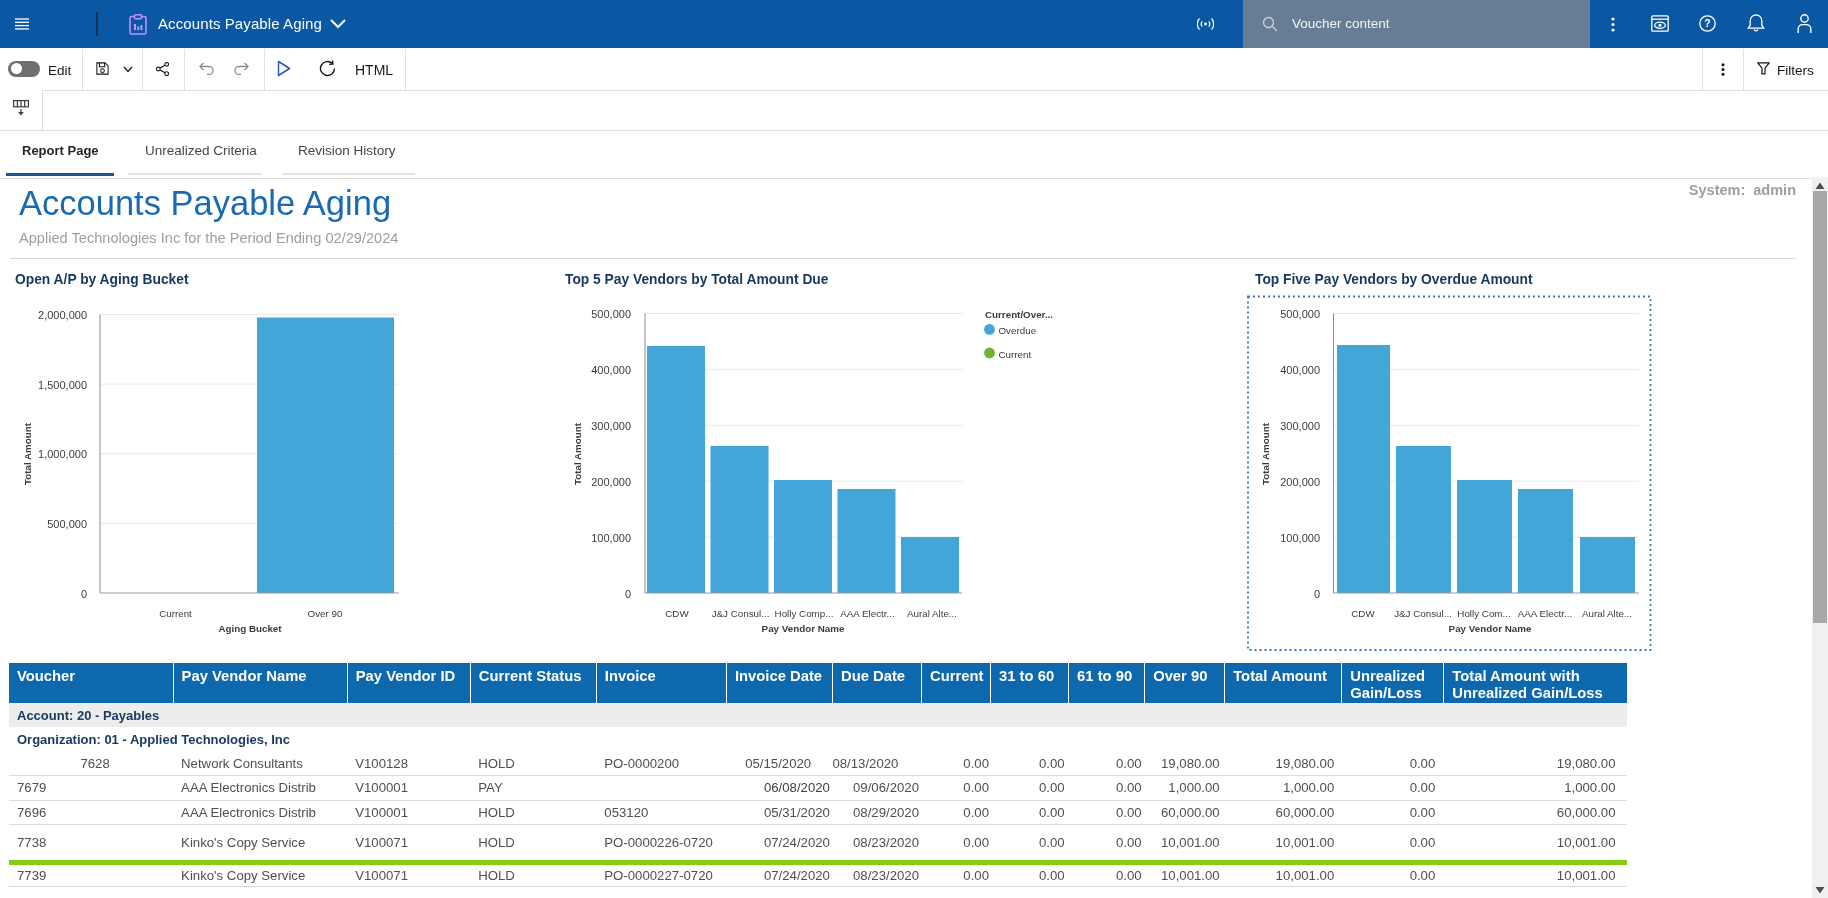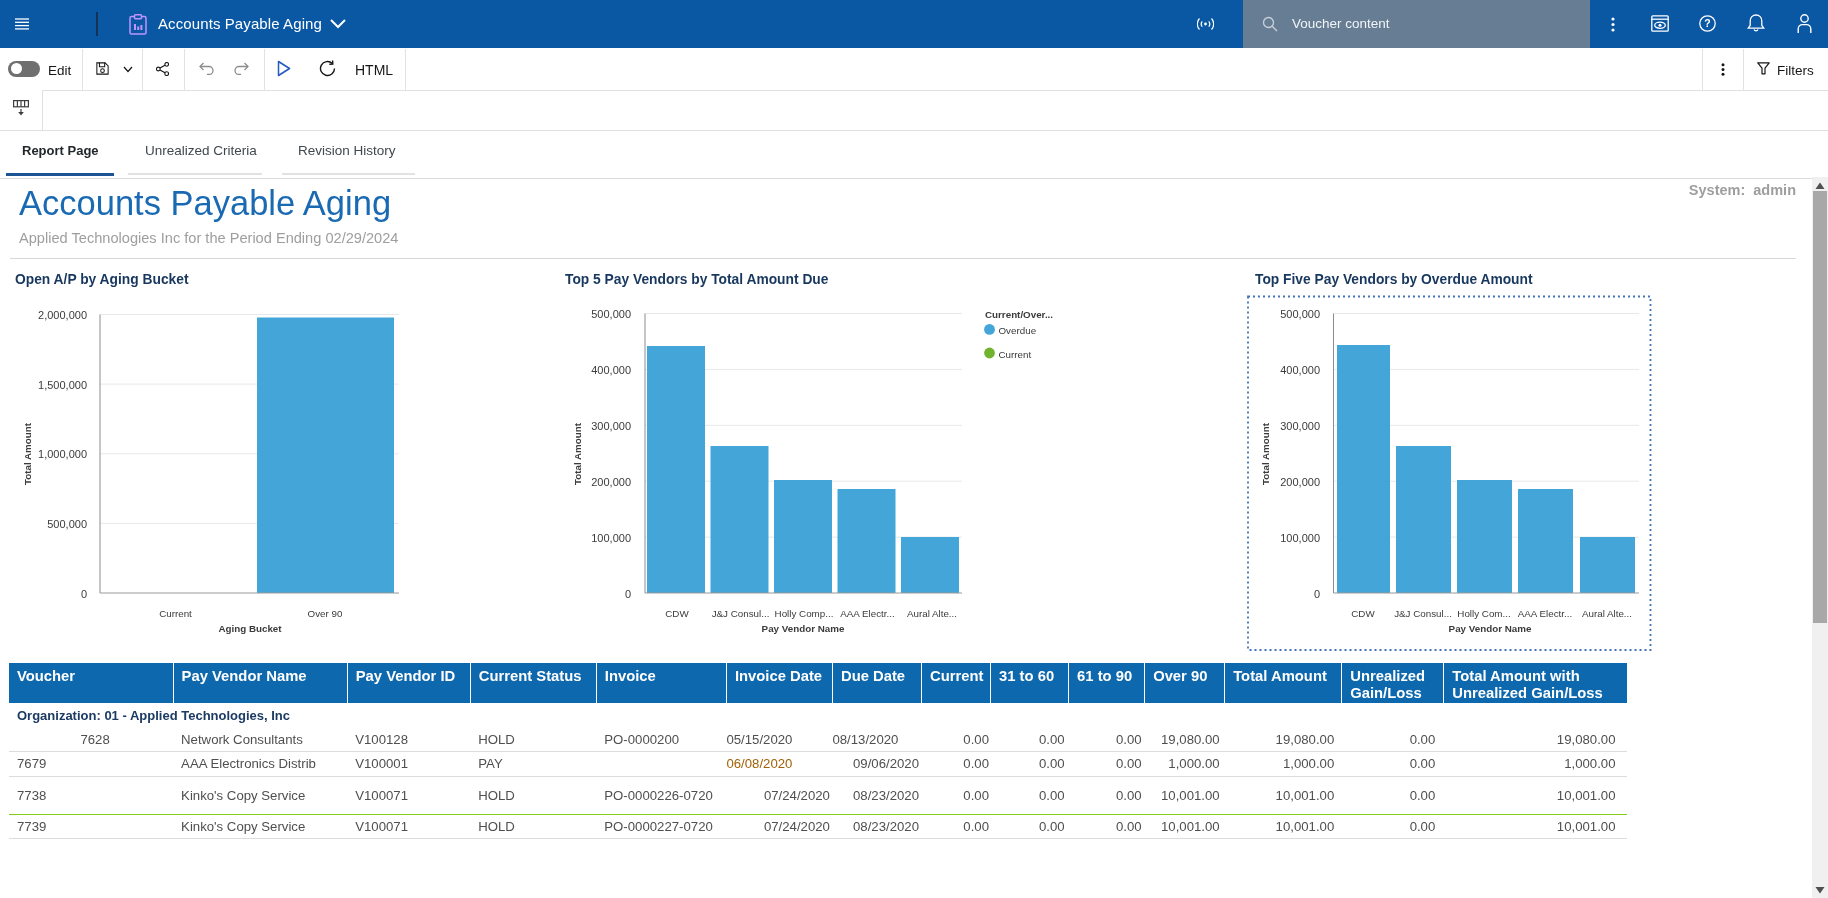--- a/index.html
+++ b/index.html
@@ -274,56 +274,75 @@
 <th style="border-right:1.5px solid #fff;color:#fff;font-size:14.8px;text-align:left;padding:5px 0 0 8px;line-height:17px">Invoice Date</th>
 <th style="border-right:1.5px solid #fff;color:#fff;font-size:14.8px;text-align:left;padding:5px 8px 0 8px;line-height:17px">Due Date</th>
 <th style="border-right:1.5px solid #fff;color:#fff;font-size:14.8px;text-align:left;padding:5px 0 0 8px;line-height:17px">Current</th>
 <th style="border-right:1.5px solid #fff;color:#fff;font-size:14.8px;text-align:left;padding:5px 0 0 8px;line-height:17px">31 to 60</th>
 <th style="border-right:1.5px solid #fff;color:#fff;font-size:14.8px;text-align:left;padding:5px 0 0 8px;line-height:17px">61 to 90</th>
 <th style="border-right:1.5px solid #fff;color:#fff;font-size:14.8px;text-align:left;padding:5px 0 0 8px;line-height:17px">Over 90</th>
 <th style="border-right:1.5px solid #fff;color:#fff;font-size:14.8px;text-align:left;padding:5px 0 0 8px;line-height:17px">Total Amount</th>
 <th style="border-right:1.5px solid #fff;color:#fff;font-size:14.8px;text-align:left;padding:5px 0 0 8px;line-height:17px">Unrealized Gain/Loss</th>
 <th style="color:#fff;font-size:14.8px;text-align:left;padding:5px 0 0 8px;line-height:17px">Total Amount with Unrealized Gain/Loss</th>
 </tr>
+<tr style="background:#EDEDED;height:24px">
+          <td colspan="14" style="font-weight:bold;color:#1B3A64;padding-left:8px;font-size:13px">Account: 20 - Payables</td>
+        </tr>
 <tr style="background:#fff;height:24.5px">
           <td colspan="14" style="font-weight:bold;color:#1B3A64;padding-left:8px;font-size:13px">Organization: 01 - Applied Technologies, Inc</td>
         </tr>
 <tr style="height:24.3px;border-bottom:1px solid #DCDCDC">
 <td style="color:#4F4F4F;padding-left:8px;text-align:center;overflow:hidden;white-space:nowrap">7628</td>
 <td style="color:#4F4F4F;padding-left:8px;text-align:left;overflow:hidden;white-space:nowrap">Network Consultants</td>
 <td style="color:#4F4F4F;padding-left:8px;text-align:left;overflow:hidden;white-space:nowrap">V100128</td>
 <td style="color:#4F4F4F;padding-left:8px;text-align:left;overflow:hidden;white-space:nowrap">HOLD</td>
 <td style="color:#4F4F4F;padding-left:8px;text-align:left;overflow:hidden;white-space:nowrap">PO-0000200</td>
-<td style="color:#4F4F4F;padding-right:2.5px;text-align:left;overflow:hidden;white-space:nowrap">05/15/2020</td>
+<td style="color:#4F4F4F;padding-right:2.5px;text-align:center;overflow:hidden;white-space:nowrap">05/15/2020</td>
 <td style="color:#4F4F4F;padding-right:2.5px;text-align:left;overflow:hidden;white-space:nowrap">08/13/2020</td>
 <td style="color:#4F4F4F;padding-right:1.5px;text-align:right;overflow:hidden;white-space:nowrap">0.00</td>
 <td style="color:#4F4F4F;padding-right:4px;text-align:right;overflow:hidden;white-space:nowrap">0.00</td>
 <td style="color:#4F4F4F;padding-right:3px;text-align:right;overflow:hidden;white-space:nowrap">0.00</td>
 <td style="color:#4F4F4F;padding-right:5px;text-align:right;overflow:hidden;white-space:nowrap">19,080.00</td>
 <td style="color:#4F4F4F;padding-right:7.5px;text-align:right;overflow:hidden;white-space:nowrap">19,080.00</td>
 <td style="color:#4F4F4F;padding-right:8.5px;text-align:right;overflow:hidden;white-space:nowrap">0.00</td>
 <td style="color:#4F4F4F;padding-right:11.5px;text-align:right;overflow:hidden;white-space:nowrap">19,080.00</td>
 </tr>
 <tr style="height:24.3px;border-bottom:1px solid #DCDCDC">
 <td style="color:#4F4F4F;padding-left:8px;text-align:left;overflow:hidden;white-space:nowrap">7679</td>
 <td style="color:#4F4F4F;padding-left:8px;text-align:left;overflow:hidden;white-space:nowrap">AAA Electronics Distrib</td>
 <td style="color:#4F4F4F;padding-left:8px;text-align:left;overflow:hidden;white-space:nowrap">V100001</td>
 <td style="color:#4F4F4F;padding-left:8px;text-align:left;overflow:hidden;white-space:nowrap">PAY</td>
 <td style="color:#4F4F4F;padding-left:8px;text-align:left;overflow:hidden;white-space:nowrap"></td>
-<td style="color:#a16207;padding-right:2.5px;text-align:left;overflow:hidden;white-space:nowrap">06/08/2020</td>
+<td style="color:#404040;padding-right:2.5px;text-align:right;overflow:hidden;white-space:nowrap">06/08/2020</td>
 <td style="color:#4F4F4F;padding-right:2.5px;text-align:right;overflow:hidden;white-space:nowrap">09/06/2020</td>
 <td style="color:#4F4F4F;padding-right:1.5px;text-align:right;overflow:hidden;white-space:nowrap">0.00</td>
 <td style="color:#4F4F4F;padding-right:4px;text-align:right;overflow:hidden;white-space:nowrap">0.00</td>
 <td style="color:#4F4F4F;padding-right:3px;text-align:right;overflow:hidden;white-space:nowrap">0.00</td>
 <td style="color:#4F4F4F;padding-right:5px;text-align:right;overflow:hidden;white-space:nowrap">1,000.00</td>
 <td style="color:#4F4F4F;padding-right:7.5px;text-align:right;overflow:hidden;white-space:nowrap">1,000.00</td>
 <td style="color:#4F4F4F;padding-right:8.5px;text-align:right;overflow:hidden;white-space:nowrap">0.00</td>
 <td style="color:#4F4F4F;padding-right:11.5px;text-align:right;overflow:hidden;white-space:nowrap">1,000.00</td>
 </tr>
-<tr style="height:38px;border-bottom:1px solid #84cc16">
+<tr style="height:24.3px;border-bottom:1px solid #DCDCDC">
+<td style="color:#4F4F4F;padding-left:8px;text-align:left;overflow:hidden;white-space:nowrap">7696</td>
+<td style="color:#4F4F4F;padding-left:8px;text-align:left;overflow:hidden;white-space:nowrap">AAA Electronics Distrib</td>
+<td style="color:#4F4F4F;padding-left:8px;text-align:left;overflow:hidden;white-space:nowrap">V100001</td>
+<td style="color:#4F4F4F;padding-left:8px;text-align:left;overflow:hidden;white-space:nowrap">HOLD</td>
+<td style="color:#4F4F4F;padding-left:8px;text-align:left;overflow:hidden;white-space:nowrap">053120</td>
+<td style="color:#4F4F4F;padding-right:2.5px;text-align:right;overflow:hidden;white-space:nowrap">05/31/2020</td>
+<td style="color:#4F4F4F;padding-right:2.5px;text-align:right;overflow:hidden;white-space:nowrap">08/29/2020</td>
+<td style="color:#4F4F4F;padding-right:1.5px;text-align:right;overflow:hidden;white-space:nowrap">0.00</td>
+<td style="color:#4F4F4F;padding-right:4px;text-align:right;overflow:hidden;white-space:nowrap">0.00</td>
+<td style="color:#4F4F4F;padding-right:3px;text-align:right;overflow:hidden;white-space:nowrap">0.00</td>
+<td style="color:#4F4F4F;padding-right:5px;text-align:right;overflow:hidden;white-space:nowrap">60,000.00</td>
+<td style="color:#4F4F4F;padding-right:7.5px;text-align:right;overflow:hidden;white-space:nowrap">60,000.00</td>
+<td style="color:#4F4F4F;padding-right:8.5px;text-align:right;overflow:hidden;white-space:nowrap">0.00</td>
+<td style="color:#4F4F4F;padding-right:11.5px;text-align:right;overflow:hidden;white-space:nowrap">60,000.00</td>
+</tr>
+<tr style="height:38px;border-bottom:5px solid #84cc16">
 <td style="color:#4F4F4F;padding-left:8px;text-align:left;overflow:hidden;white-space:nowrap">7738</td>
 <td style="color:#4F4F4F;padding-left:8px;text-align:left;overflow:hidden;white-space:nowrap">Kinko's Copy Service</td>
 <td style="color:#4F4F4F;padding-left:8px;text-align:left;overflow:hidden;white-space:nowrap">V100071</td>
 <td style="color:#4F4F4F;padding-left:8px;text-align:left;overflow:hidden;white-space:nowrap">HOLD</td>
 <td style="color:#4F4F4F;padding-left:8px;text-align:left;overflow:hidden;white-space:nowrap">PO-0000226-0720</td>
 <td style="color:#4F4F4F;padding-right:2.5px;text-align:right;overflow:hidden;white-space:nowrap">07/24/2020</td>
 <td style="color:#4F4F4F;padding-right:2.5px;text-align:right;overflow:hidden;white-space:nowrap">08/23/2020</td>
 <td style="color:#4F4F4F;padding-right:1.5px;text-align:right;overflow:hidden;white-space:nowrap">0.00</td>
 <td style="color:#4F4F4F;padding-right:4px;text-align:right;overflow:hidden;white-space:nowrap">0.00</td>
 <td style="color:#4F4F4F;padding-right:3px;text-align:right;overflow:hidden;white-space:nowrap">0.00</td>

